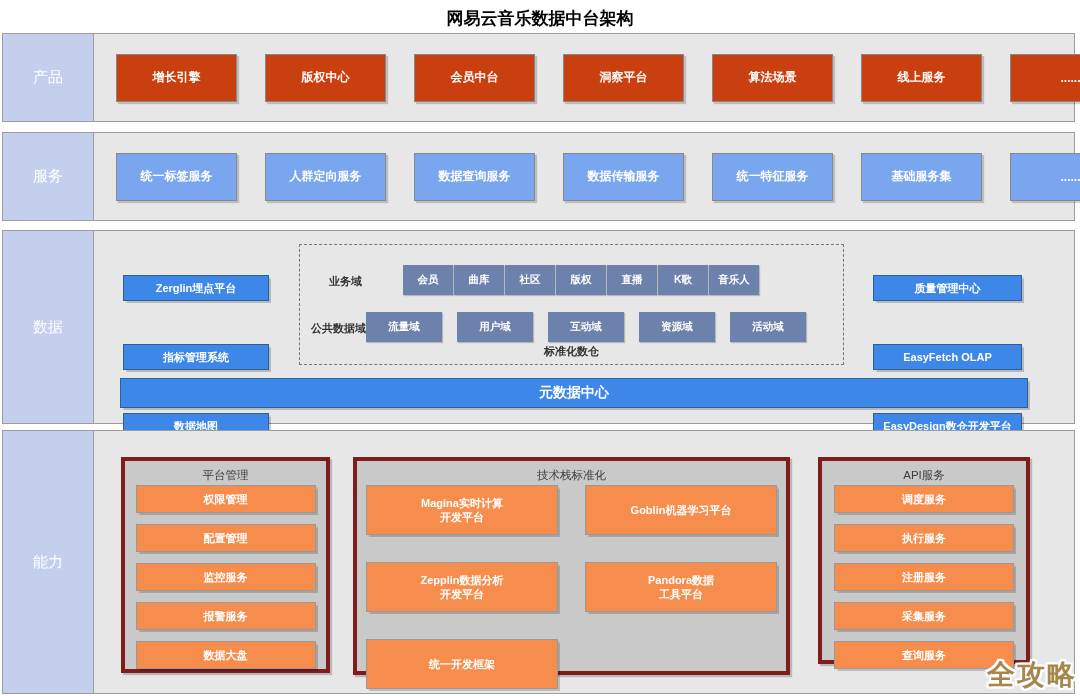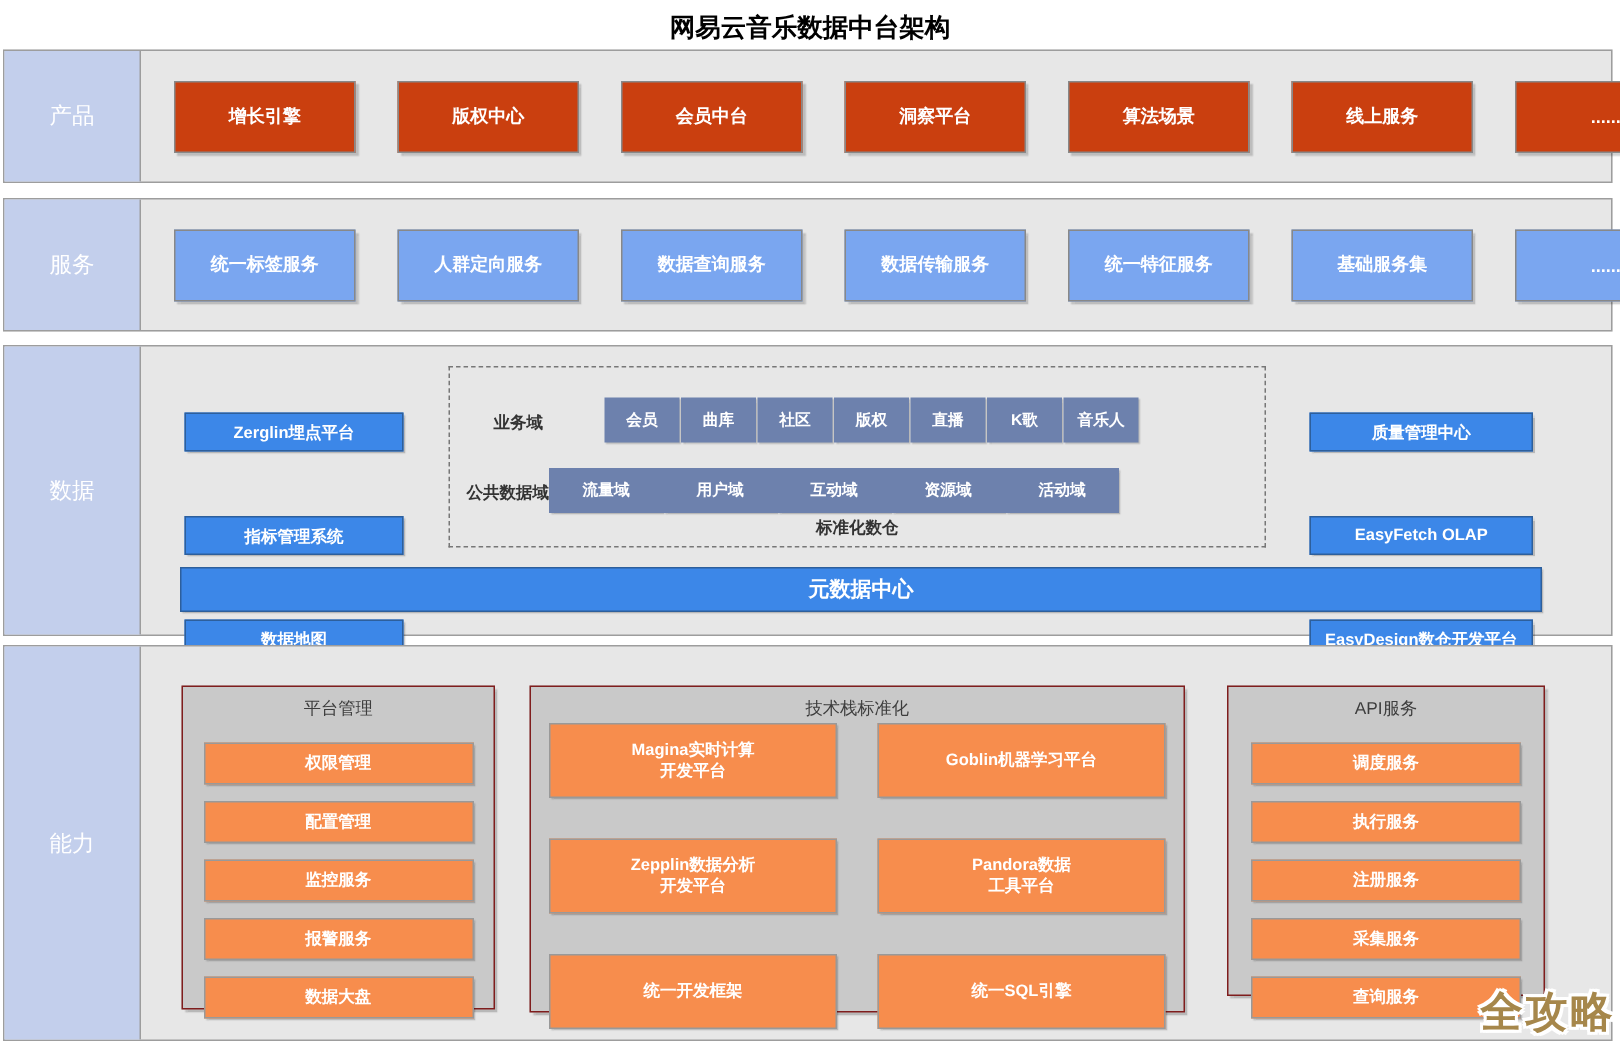--- a/index.html
+++ b/index.html
@@ -30,43 +30,43 @@
         color:#fff;font-size:11px;font-weight:bold;box-sizing:border-box;
         display:flex;align-items:center;justify-content:center;
         box-shadow:1.5px 1.5px 1px rgba(0,0,0,0.2);margin-top:26px;}
 
   .dashed{position:absolute;left:205px;top:13px;width:545px;height:121px;
         border:1px dashed #777;box-sizing:border-box;}
   .domain-label{position:absolute;font-size:11px;font-weight:bold;color:#333;}
   .biz-label{left:29px;top:29px;}
   .pub-label{left:11px;top:76px;}
   .biz-boxes{position:absolute;left:83px;top:20px;display:flex;gap:1px;margin-left:20px;}
-  .pub-boxes{position:absolute;left:66px;top:67px;display:flex;}
+  .pub-boxes{position:absolute;left:66px;top:67px;display:flex;gap:15px;}
   .domain-box{background:var(--domain-box,#6d81ad);color:#fff;font-size:10.5px;
         font-weight:bold;display:flex;align-items:center;justify-content:center;
         box-shadow:1px 1px 1px rgba(0,0,0,0.2);}
   .biz-boxes .domain-box{width:50px;height:30px;}
   .pub-boxes .domain-box{width:76px;height:30px;}
   .dashed-caption{position:absolute;left:0;right:0;bottom:5px;text-align:center;
         font-size:11px;font-weight:bold;color:#333;}
 
   .meta-bar{position:absolute;left:26px;top:147px;width:908px;height:30px;
         background:var(--data-box,#3c87e8);border:1px solid #2d5f9c;box-sizing:border-box;
         color:#fff;font-size:14px;font-weight:bold;
         display:flex;align-items:center;justify-content:center;
         box-shadow:1.5px 1.5px 1px rgba(0,0,0,0.2);}
 
   .cap-row{display:flex;padding-left:27px;padding-top:26px;gap:23px;align-items:flex-start;}
-  .cap-group{background:var(--group-bg,#c9c9c9);border:1px solid #7f1d1d;
+  .cap-group{background:var(--group-bg,#c9c9c9);border:4px solid #7f1d1d;
         box-sizing:border-box;box-shadow:2px 2px 1px rgba(0,0,0,0.2);}
   .cap-group.g1{width:209px;height:216px;}
   .cap-group.g2{width:437px;height:218px;}
   .cap-group.g3{width:212px;height:207px;margin-left:5px;}
   .cap-title{text-align:center;font-size:11.5px;color:#3d3d3d;padding-top:7px;height:13px;}
-  .cap-items{display:flex;flex-direction:column;align-items:center;gap:11px;margin-top:17px;}
+  .cap-items{display:flex;flex-direction:column;align-items:center;gap:11px;margin-top:4px;}
   .cap-box{width:180px;height:28px;background:var(--capability-box,#f78d4d);
         border:1px solid #999;box-sizing:border-box;color:#fff;font-size:11px;
         font-weight:bold;text-align:center;white-space:pre-line;line-height:1.3;
         display:flex;align-items:center;justify-content:center;
         box-shadow:1.5px 1.5px 1px rgba(0,0,0,0.18);}
   .cap-grid{display:grid;grid-template-columns:192px 192px;column-gap:22px;row-gap:11px;
         justify-content:center;margin-top:4px;gap:27px;}
   .cap-grid .cap-box{width:192px;height:50px;}
 
   .watermark{position:absolute;right:3px;bottom:2px;font-size:28px;font-weight:bold;
@@ -172,21 +172,20 @@
           <div class="cap-title">技术栈标准化</div>
           <div class="cap-grid">
             <div class="cap-box">Magina实时计算
 开发平台</div>
             <div class="cap-box">Goblin机器学习平台</div>
             <div class="cap-box">Zepplin数据分析
 开发平台</div>
             <div class="cap-box">Pandora数据
 工具平台</div>
             <div class="cap-box">统一开发框架</div>
-            <div class="cap-box">统一SQL引擎</div>
           </div>
         </div>
 
         <div class="cap-group g3">
           <div class="cap-title">API服务</div>
           <div class="cap-items">
             <div class="cap-box">调度服务</div>
             <div class="cap-box">执行服务</div>
             <div class="cap-box">注册服务</div>
             <div class="cap-box">采集服务</div>

